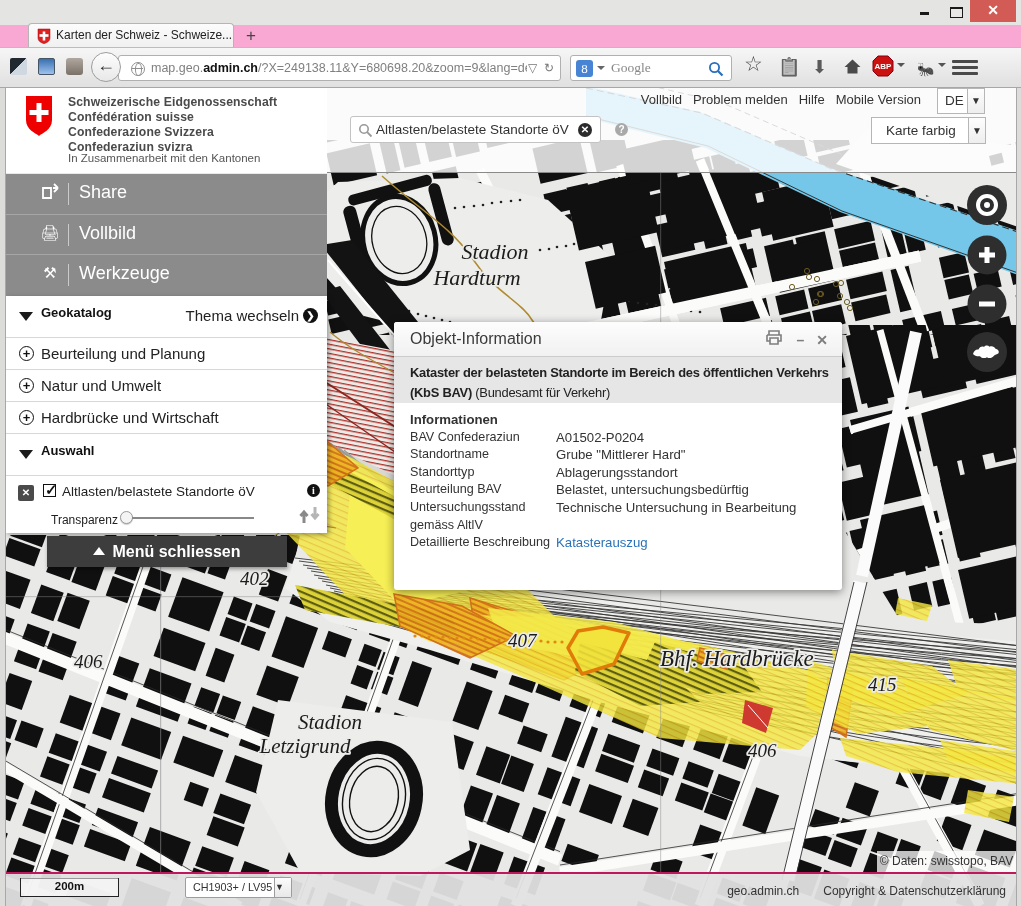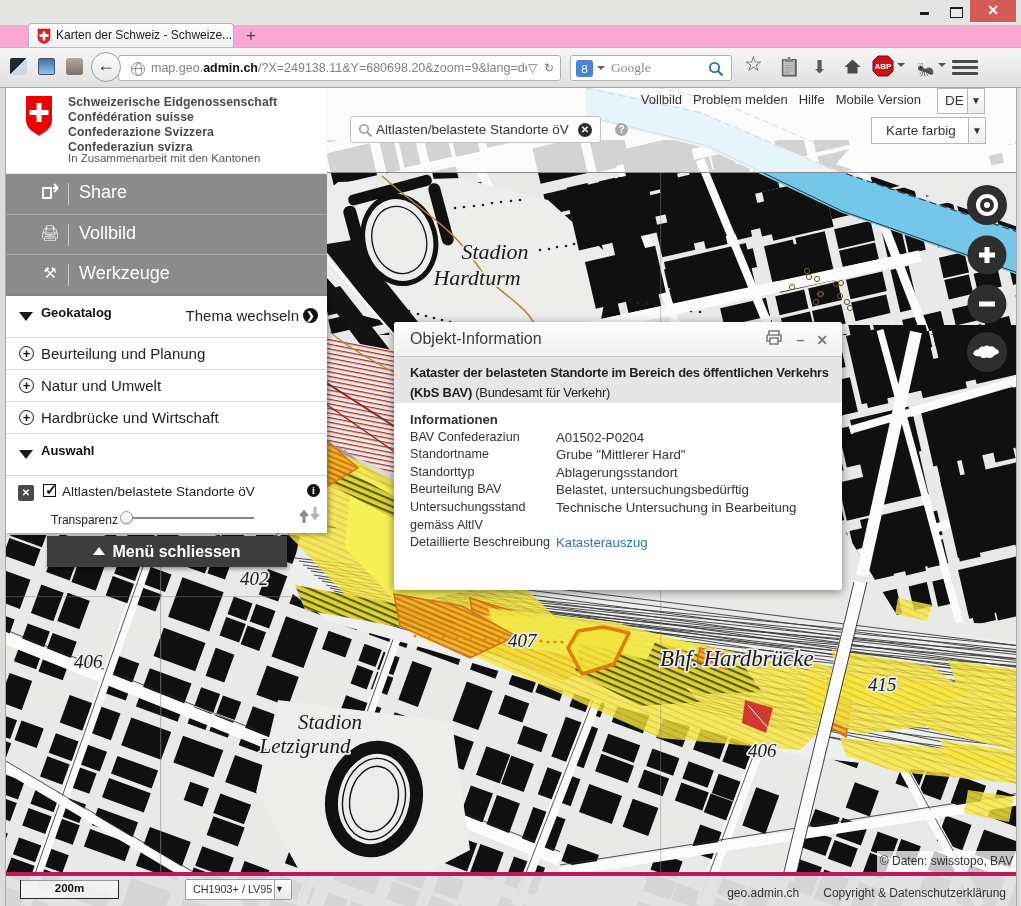--- a/index.html
+++ b/index.html
@@ -94,21 +94,21 @@
 #popicons{position:absolute;right:14px;top:8px;color:#7d7d7d}
 #popicons span{margin-left:12px;font-size:14px;font-weight:bold}
 #popgray{position:relative;height:46px;background:#e6e6e6;padding:6px 16px 0 16px;font-size:12.9px;letter-spacing:-0.25px;line-height:19.5px;color:#222;white-space:nowrap;overflow:hidden}
 #popbody{position:relative;padding:8px 16px;font-size:13.2px;line-height:17.6px;color:#333}
 .prow{display:flex}
 .prow .k{width:146px;flex:none;white-space:nowrap;font-size:12.6px}
 .prow .v{padding-left:0}
 a.lk{color:#2a72b8;}
 
 #attrib{left:877px;top:851px;width:139px;height:21px;background:rgba(255,255,255,0.75);font-size:12px;color:#333;line-height:21px;text-align:center;z-index:7}
-#footer{left:6px;top:872px;width:1010px;height:34px;background:rgba(226,226,226,0.95);border-top:4px solid #be185d;z-index:7}
+#footer{left:6px;top:872px;width:1010px;height:34px;background:rgba(226,226,226,0.95);border-top:2px solid #be185d;z-index:7}
 #scale{position:absolute;left:14px;top:4px;width:99px;height:19px;border:1px solid #222;border-top:none;background:rgba(255,255,255,0.6);text-align:center;font-size:11.5px;font-weight:bold;color:#111;line-height:17px}
 #scale:before{content:"";position:absolute;left:0;right:0;top:0;height:1px;background:#999}
 #csel{position:absolute;left:179px;top:3px;width:107px;height:21px;background:#fff;border:1px solid #9d9d9d;border-radius:2px;font-size:10.8px;color:#333;line-height:19px;text-align:left;padding-left:7px;white-space:nowrap}
 #csel .v{position:absolute;right:0;top:0;width:17px;height:19px;border-left:1px solid #9d9d9d;background:linear-gradient(#fcfcfc,#e8e8e8);font-size:9px;line-height:19px}
 #ftr{position:absolute;right:10px;top:0;height:34px;line-height:34px;font-size:12px;color:#333}
 #ftr span{margin-left:24px}
 </style></head>
 <body>
 <div id="win">
   <div class="abs" id="titlebar">

